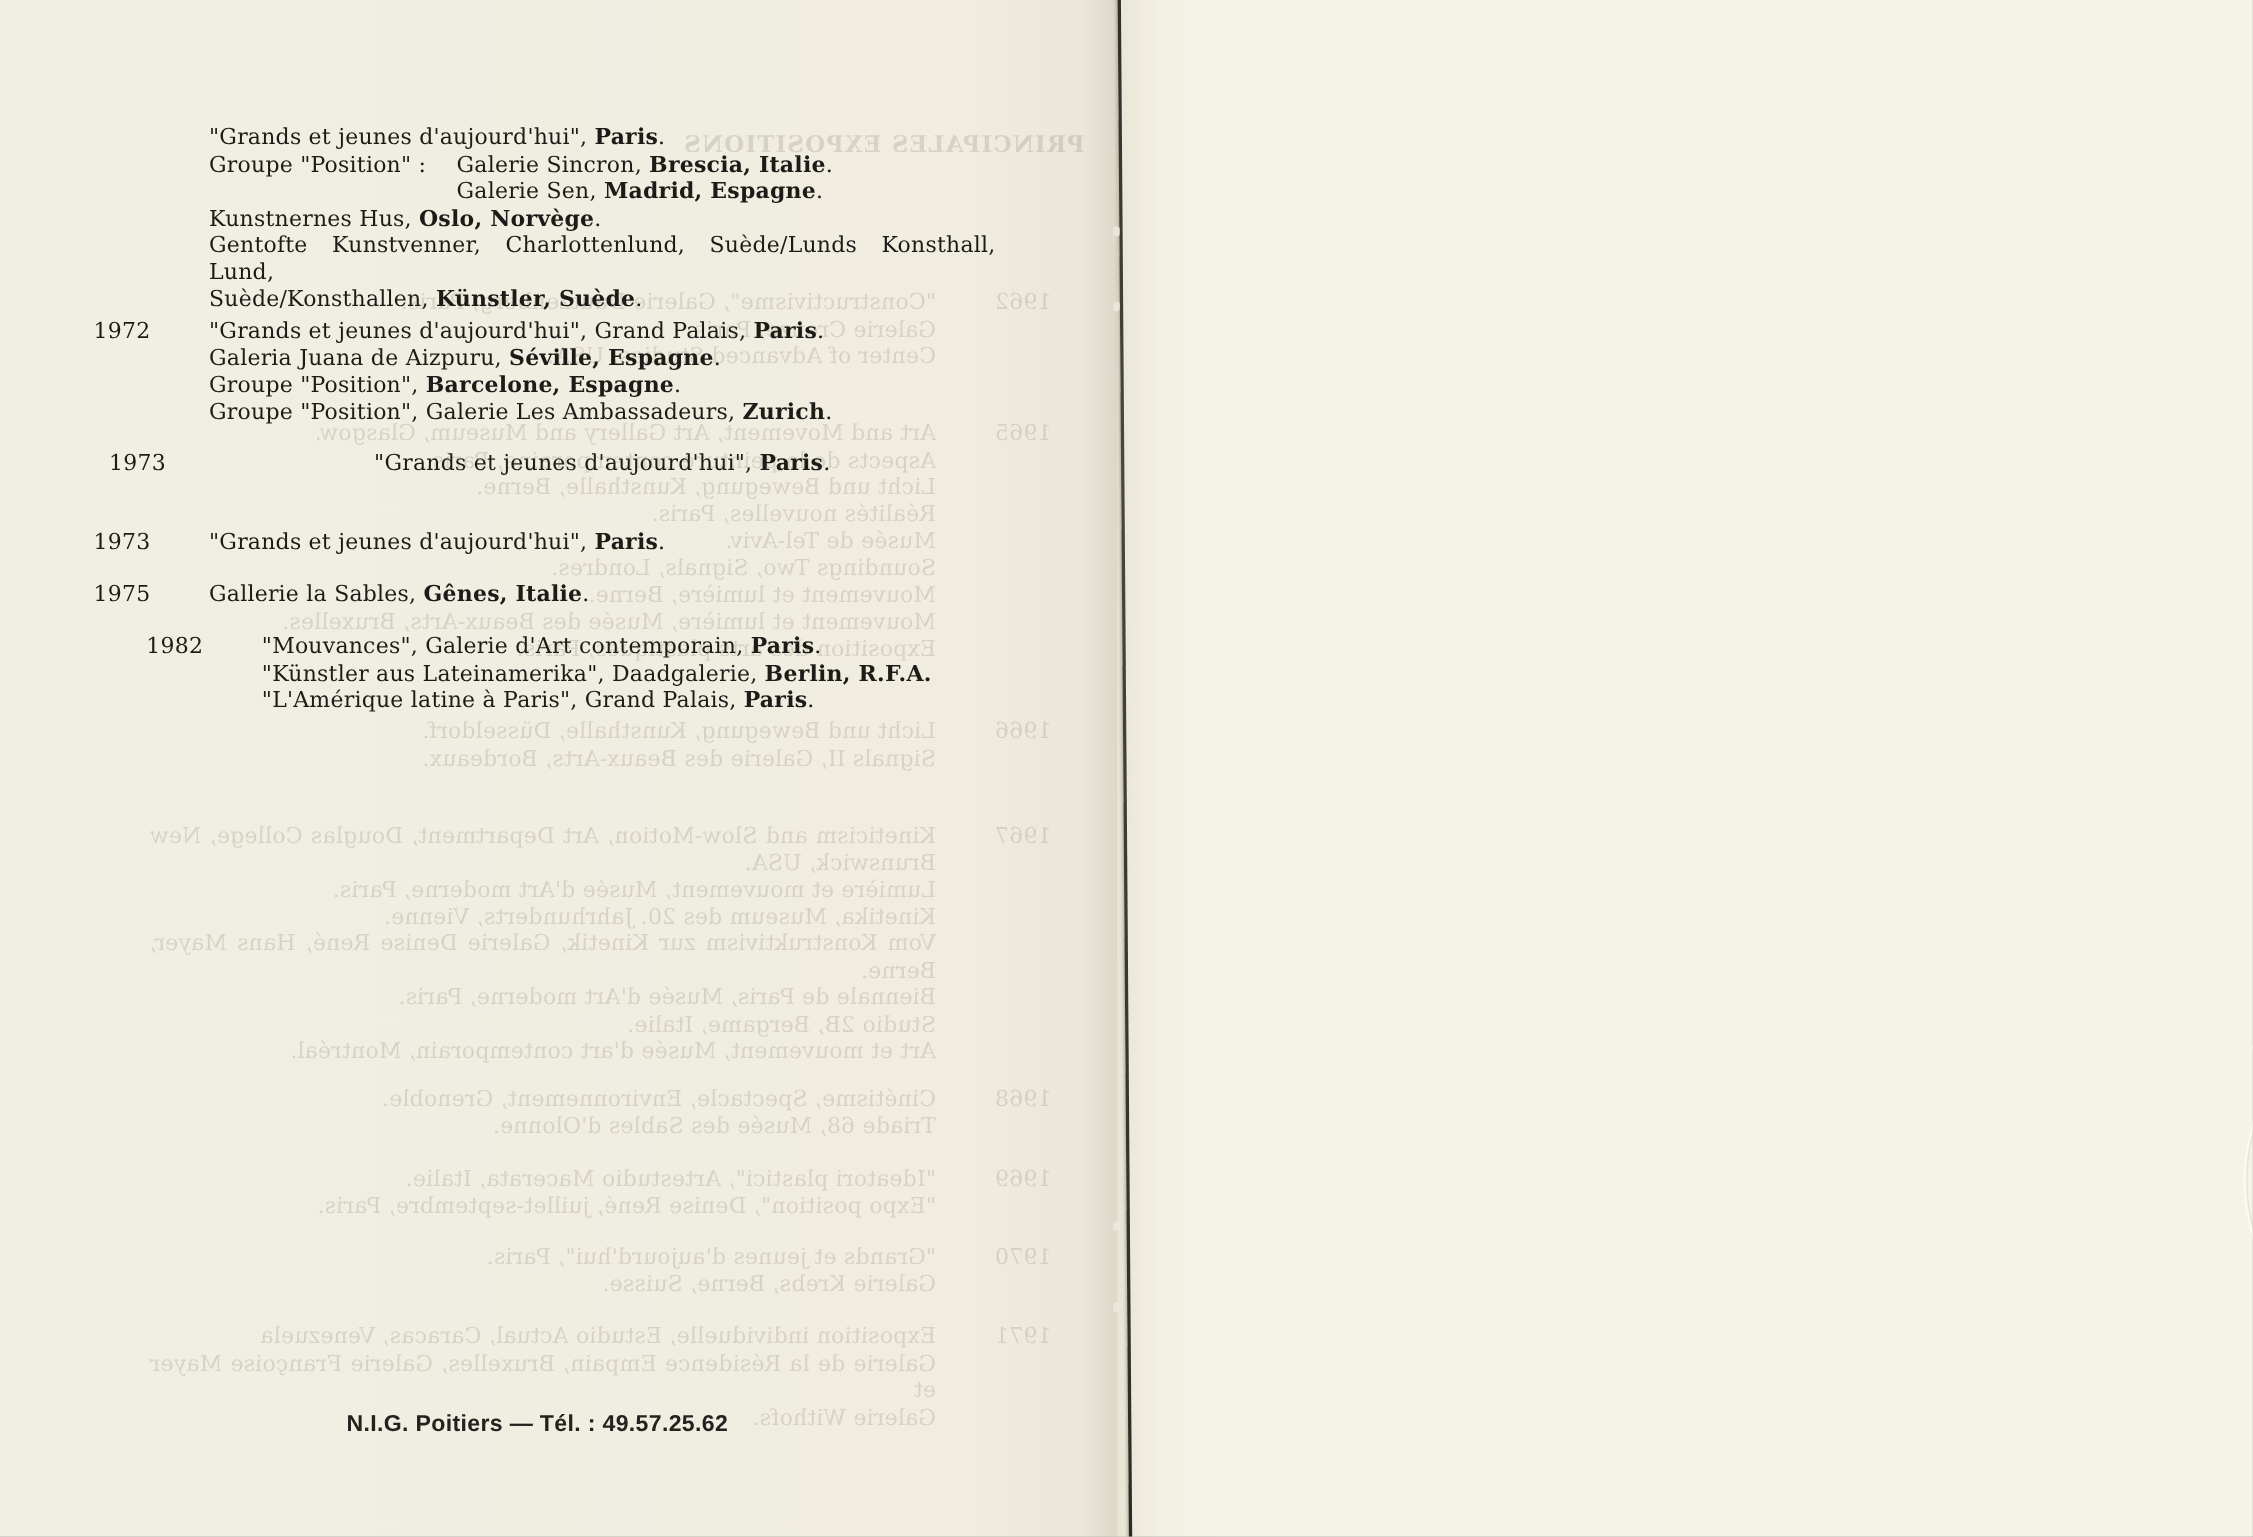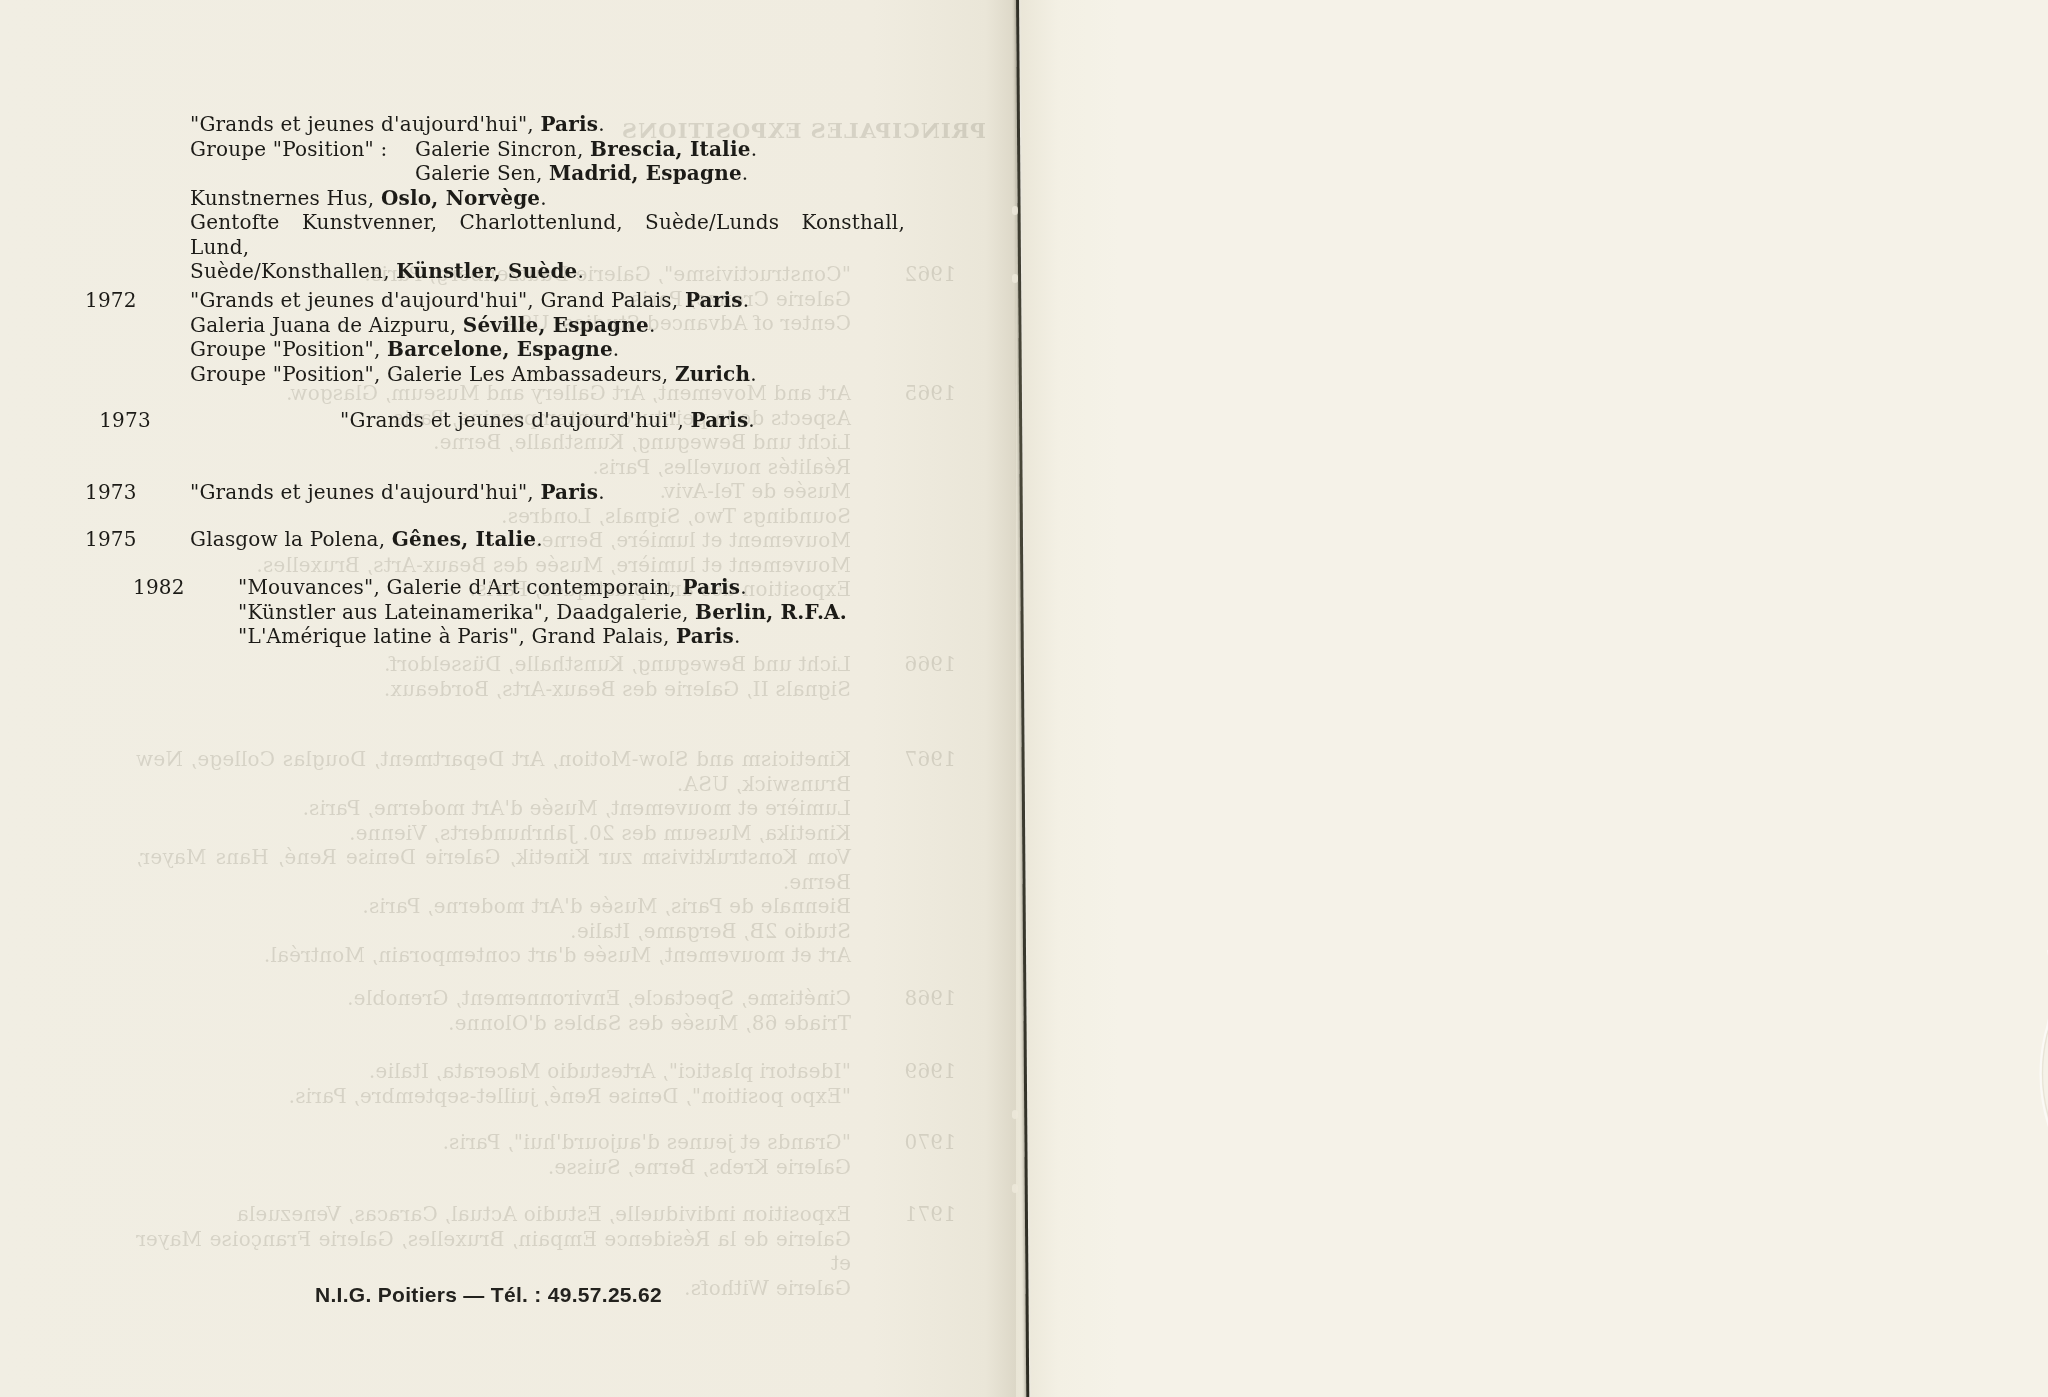--- a/index.html
+++ b/index.html
@@ -174,21 +174,21 @@
         </div>
         <div class="entry" style="top: 480px;">
           <div class="year">1973</div>
           <div class="lines">
             <div class="line"><span><span>"Grands et jeunes d'aujourd'hui", </span><span class="b">Paris</span><span>.</span></span></div>
           </div>
         </div>
         <div class="entry" style="top: 527px;">
           <div class="year">1975</div>
           <div class="lines">
-            <div class="line"><span><span>Glasgow la Polena, </span><span class="b">Gênes, Italie</span><span>.</span></span></div>
+            <div class="line"><span><span>Gallerie la Sables, </span><span class="b">Gênes, Italie</span><span>.</span></span></div>
           </div>
         </div>
         <div class="entry" style="top: 575px; margin-left: 48px;">
           <div class="year">1982</div>
           <div class="lines">
             <div class="line"><span><span>"Mouvances", Galerie d'Art contemporain, </span><span class="b">Paris</span><span>.</span></span></div>
             <div class="line"><span><span>"Künstler aus Lateinamerika", Daadgalerie, </span><span class="b">Berlin, R.F.A.</span></span></div>
             <div class="line"><span><span>"L'Amérique latine à Paris", Grand Palais, </span><span class="b">Paris</span><span>.</span></span></div>
           </div>
         </div>

